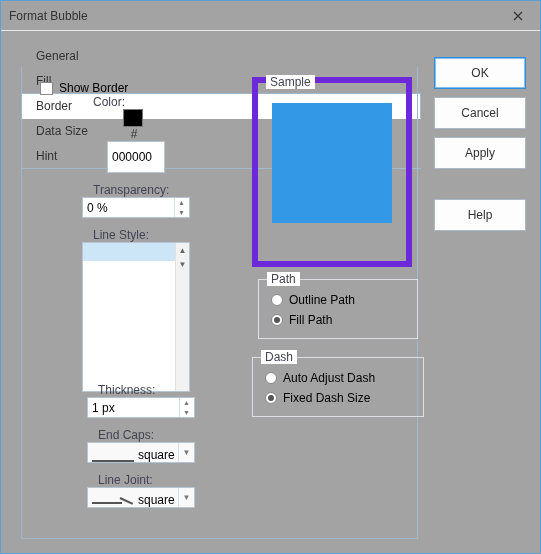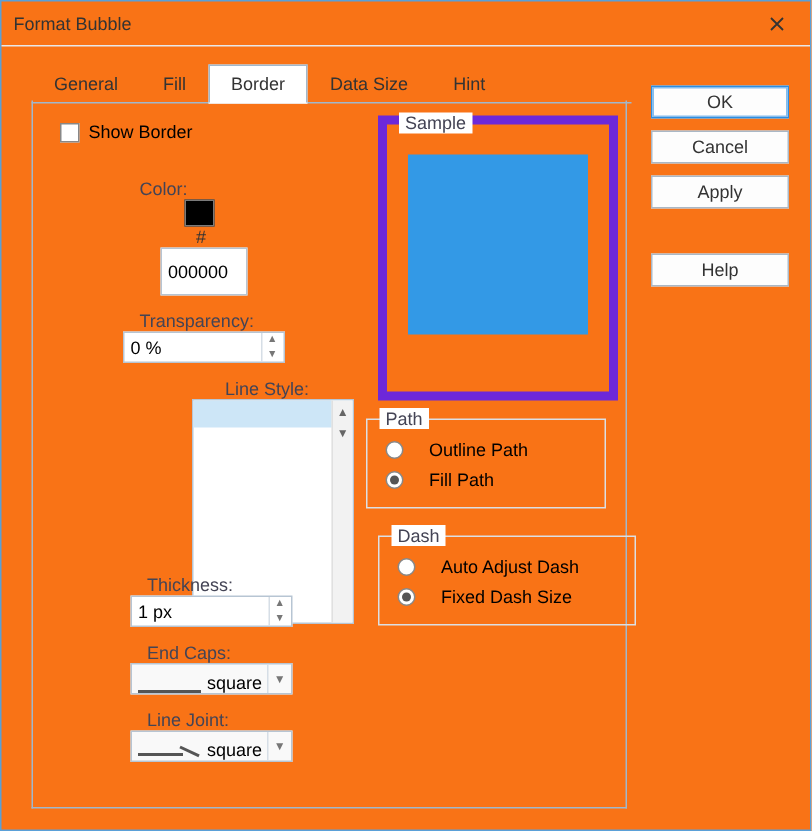--- a/index.html
+++ b/index.html
@@ -1,31 +1,31 @@
 <!DOCTYPE html>
 <html><head>
 <meta charset="utf-8">
 <style>
   * { box-sizing: border-box; font-family: "Segoe UI", Tahoma, sans-serif; font-size: 12px; }
   body { margin: 0; background: #fff; }
-  .window { width: 541px; height: 554px; border: 1px solid #5aa0d8; position: relative; background: #f97316; }
+  .window { width: 541px; height: 554px; border: 1px solid #5aa0d8; position: relative; background: #a3a3a3; }
   .titlebar { height: 30px; display: flex; align-items: center; justify-content: space-between; padding: 0 2px 0 8px; border-bottom: 1px solid #e8e8e8; }
   .title-text { color: #333; }
   .close-btn { width: 40px; height: 28px; display: flex; align-items: center; justify-content: center; }
   .content { position: absolute; top: 30px; left: 0; right: 0; bottom: 0; }
-  .tabbar { position: absolute; left: 20px; top: 12px; display: flex; border-bottom: 1px solid #a0b8cc; width: 400px; }
+  .tabbar { position: absolute; left: 20px; top: 12px; display: flex; border-bottom: 1px solid #a0b8cc; width: 400px; flex-direction: column; }
   .tab { padding: 5px 14px; border: 1px solid transparent; border-bottom: none; color: #333; cursor: default; position: relative; }
   .tab.active { border: 1px solid #a0b8cc; border-bottom: 1px solid #fff; background: #fff; margin-bottom: -1px; }
   .tabpanel-wrap { position: absolute; left: 20px; right: 122px; top: 36px; bottom: 14px; border: 1px solid #a0b8cc; border-top: none; padding: 14px; }
   .right-btns { position: absolute; right: 14px; top: 26px; width: 92px; display: flex; flex-direction: column; gap: 8px; }
-  .btn { height: 22px; border: 1px solid #aab8c6; background: #fdfdfd; display: flex; align-items: center; justify-content: center; color: #333; }
+  .btn { height: 32px; border: 1px solid #aab8c6; background: #fdfdfd; display: flex; align-items: center; justify-content: center; color: #333; }
   .btn.default { border: 1px solid #2d8de0; outline: 1px solid #85bdee; outline-offset: -2px; }
   .right-btns .gap { height: 14px; }
   .form-col { position: absolute; left: 14px; top: 14px; width: 200px; }
-  .chk-row { display: flex; align-items: center; gap: 6px; margin-bottom: 24px; margin-left: 4px; }
+  .chk-row { display: flex; align-items: center; gap: 6px; margin-bottom: 0; margin-left: 4px; }
   .chk { width: 13px; height: 13px; border: 1px solid #888; background: #fff; }
   .row { display: flex; align-items: center; margin-bottom: 10px; flex-direction: column; }
   .row .lbl { width: 86px; color: #445; }
   .swatch { width: 20px; height: 18px; background: #000; border: 1px solid #7a7a7a; margin-right: 6px; }
   .hash { margin-right: 4px; color: #333; }
   .textin { height: 32px; border: 1px solid #b7c5d3; padding: 0 4px; width: 58px; background: #fff; }
   .spin { position: relative; width: 108px; height: 21px; border: 1px solid #b7c5d3; background: #fff; display: flex; align-items: center; padding: 0 4px; }
   .spin .arrows { position: absolute; right: 1px; top: 0; bottom: 0; width: 14px; display: flex; flex-direction: column; }
   .spin .arrows div { flex: 1; display: flex; align-items: center; justify-content: center; font-size: 7px; color: #777; border-left: 1px solid #d6dee6; }
   .listbox { width: 108px; height: 150px; border: 1px solid #b7c5d3; background: #fff; position: relative; }
@@ -35,24 +35,24 @@
   .combo { width: 108px; height: 21px; border: 1px solid #b7c5d3; background: #f9f9f9; display: flex; align-items: flex-end; padding: 0 4px; position: relative; }
   .combo .dd { position: absolute; right: 0; top: 0; bottom: 0; width: 16px; border-left: 1px solid #d6dee6; display: flex; align-items: center; justify-content: center; color: #777; font-size: 8px; }
   .combo .cap-line { display:inline-block; height:2px; background:#555; width:42px; margin-right:4px; }
   .combo .bev { display:inline-block; width:44px; height:9px; position: relative; margin-right: 2px; }
   .combo .bev::before { content:""; position:absolute; left:0; top:4px; width:30px; height:2px; background:#555; }
   .combo .bev::after { content:""; position:absolute; left:28px; top:-1px; width:14px; height:2px; background:#555; transform: rotate(25deg); transform-origin: left; }
   .sample-group { position: absolute; left: 230px; top: 10px; width: 160px; }
   .sample-group .fs { border: 6px solid #6d28d9; height: 190px; padding: 10px; position: relative; }
   .sample-group .legend, .path-group .legend, .dash-group .legend { position: absolute; top: -8px; left: 8px; background: #fff; padding: 0 4px; color: #445; }
   .sample-rect { width: 120px; height: 120px; background: #3399e6; margin: 10px auto 0; }
-  .path-group { position: absolute; left: 222px; top: 212px; width: 160px; }
+  .path-group { position: absolute; left: 236px; top: 212px; width: 160px; }
   .path-group .fs, .dash-group .fs { border: 1px solid #dcdfe3; padding: 10px 10px 8px; position: relative; }
   .dash-group { position: absolute; left: 230px; top: 290px; width: 172px; }
-  .radio-row { display: flex; align-items: center; gap: 17px; padding: 3px 2px; }
+  .radio-row { display: flex; align-items: center; gap: 6px; padding: 3px 2px; }
   .radio { width: 12px; height: 12px; border: 1px solid #888; border-radius: 50%; background: #fff; display:flex; align-items:center; justify-content:center; }
   .radio .dot { width: 6px; height: 6px; background: #555; border-radius: 50%; }
   .lower-rows { position: absolute; left: 14px; top: 316px; width: 210px; }
 </style>
 </head>
 <body>
 
 <div class="window">
   <div class="titlebar">
     <span class="title-text">Format Bubble</span>
@@ -99,21 +99,21 @@
           <span class="lbl">Transparency:</span>
           <div class="spin">
             <span>0 %</span>
             <div class="arrows">
                 <div>▲</div>
                 <div>▼</div>
               </div>
           </div>
         </div>
 
-        <div class="row" style="align-items:flex-end">
+        <div class="row" style="align-items:center">
           <span class="lbl">Line Style:</span>
           <div class="listbox">
             <div class="selrow"></div>
             <div class="scrollbar">
               <div class="up">▲</div>
               <div style="flex:1"></div>
               <div class="down">▼</div>
             </div>
           </div>
         </div>

